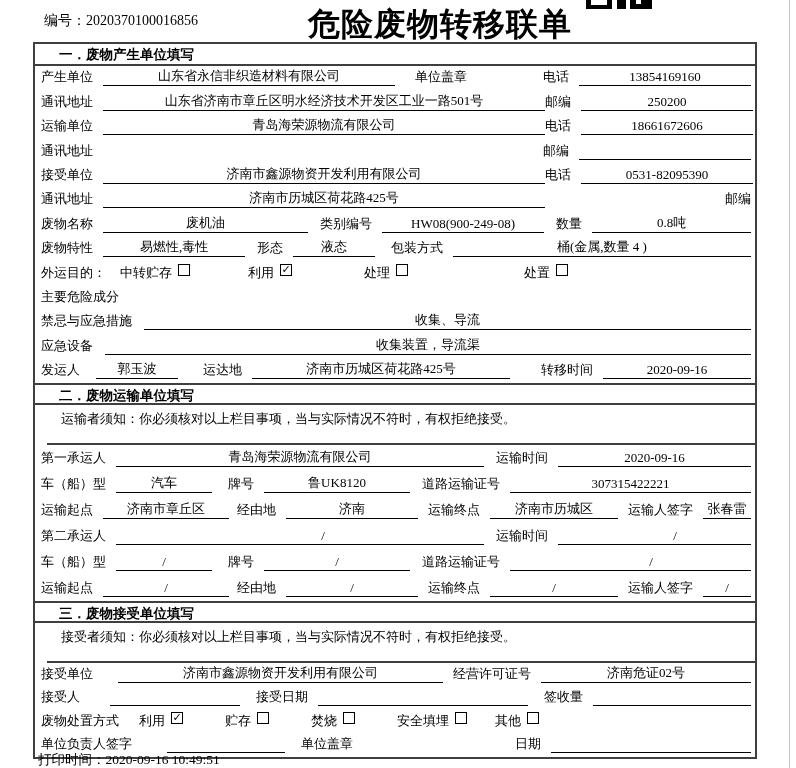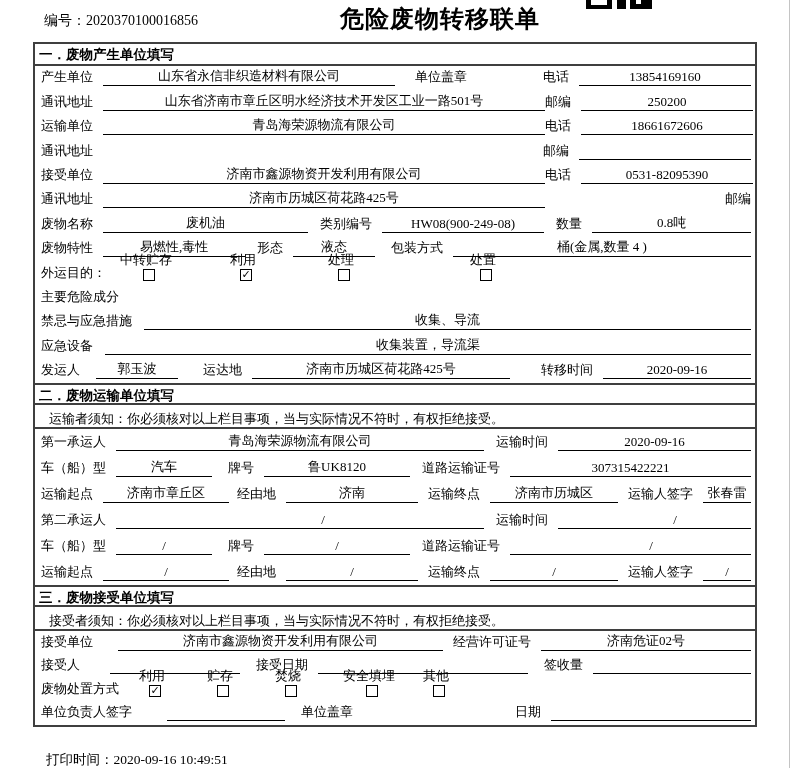--- a/index.html
+++ b/index.html
@@ -4,36 +4,36 @@
 <style>
   * { margin:0; padding:0; box-sizing:border-box; }
   html,body { width:796px; height:768px; background:#ffffff; overflow:hidden; position:relative;
     font-family:"Liberation Serif","DejaVu Serif",serif; color:#000; font-size:13px; }
 
   .page-edge { position:absolute; right:6px; top:0; bottom:0; width:1px; background:#c4c4c4; }
 
   
   .serial { position:absolute; left:44px; top:12px; font-size:14px; white-space:nowrap; }
   .doc-title { position:absolute; left:440px; top:3px; transform:translateX(-50%);
-    font-size:24px; font-weight:bold; letter-spacing:1px; white-space:nowrap; }
+    font-size:32px; font-weight:bold; letter-spacing:1px; white-space:nowrap; }
 
   
   .qr { position:absolute; left:586px; top:0; width:70px; height:9px; }
   .qr .q1 { position:absolute; left:0; top:0; width:26px; height:9px;
     border-left:5px solid #000; border-right:5px solid #000; border-bottom:4px solid #000; }
   .qr .q2 { position:absolute; left:31px; top:0; width:9px; height:9px; background:#000; }
   .qr .q3 { position:absolute; left:44px; top:0; width:22px; height:9px; background:#000; }
   .qr .q4 { position:absolute; left:50px; top:0; width:5px; height:4px; background:#fff; }
 
   
   .form-table { position:absolute; left:33px; top:42px; width:724px; border:2px solid #3f3f3f; background:#fff; }
-  .sec-head { height:22px; line-height:21px; padding-left:4px; font-weight:bold; font-size:13.5px;
+  .sec-head { height:22px; line-height:21px; padding-left:24px; font-weight:bold; font-size:13.5px;
     border-bottom:2px solid #3f3f3f; white-space:nowrap; }
   .sec-head.bt { border-top:2px solid #3f3f3f; }
-  .notice { height:24px; line-height:27px; padding-left:14px; border-bottom:2px solid #3f3f3f; white-space:nowrap; }
+  .notice { height:40px; line-height:27px; padding-left:14px; border-bottom:2px solid #3f3f3f; white-space:nowrap;margin-left:12px; }
 
   .row { display:flex; align-items:flex-end; padding:12px 4px 4px 6px; white-space:nowrap; }
   .s1 .row { height:24.4px; }
   .s2 .row { height:26px; }
   .s3 .row { height:23.5px; }
 
   .lbl { flex:none; }
   .val { border-bottom:1px solid #000; padding:0 4px; margin-left:10px; flex:none; overflow:hidden;text-align:center; }
   .grow { flex:1 1 auto; }
   .ctr { text-align:center; }
@@ -43,27 +43,27 @@
   .w82{width:82px}.w96{width:96px}.w118{width:118px}.w126{width:126px}.w128{width:128px}
   .w130{width:130px}.w132{width:132px}.w142{width:142px}.w146{width:146px}.w148{width:148px}
   .w162{width:162px}.w172{width:172px}.w200{width:200px}.w205{width:205px}.w210{width:210px}.w258{width:258px}.w292{width:292px}.w325{width:325px}.w368{width:368px}.w442{width:442px}
 
   .ml8{margin-left:8px}.ml10{margin-left:10px}.ml12{margin-left:12px}.ml14{margin-left:14px}
   .ml16{margin-left:16px}.ml20{margin-left:20px}.ml25{margin-left:25px}
   .ml28{margin-left:28px}.ml30{margin-left:30px}.ml35{margin-left:35px}.ml42{margin-left:42px}
   .ml58{margin-left:58px}.ml72{margin-left:72px}.ml116{margin-left:116px}
   .mla{margin-left:auto}
 
-  .opt { display:inline-flex; align-items:center;flex-direction:column; }
+  .opt { display:inline-flex; align-items:flex-start; }
   .cb { width:12px; height:12px; border:1.5px solid #000; display:inline-flex; align-items:center;
     justify-content:center; margin-left:6px; margin-bottom:1px; font-size:11px; line-height:11px;
     font-family:"DejaVu Sans",sans-serif; }
   .cb i { font-style:normal; }
 
-  .print-line { position:absolute; left:38px; top:751px; font-size:13.5px; white-space:nowrap;margin-left:8px; }
+  .print-line { position:absolute; left:38px; top:751px; font-size:13.5px; white-space:nowrap; }
 </style>
 </head>
 <body>
 
 <div class="page-edge"></div>
 
 <span class="serial"><span>编号：</span><span>2020370100016856</span></span>
 
 <div class="doc-title">危险废物转移联单</div>
 

